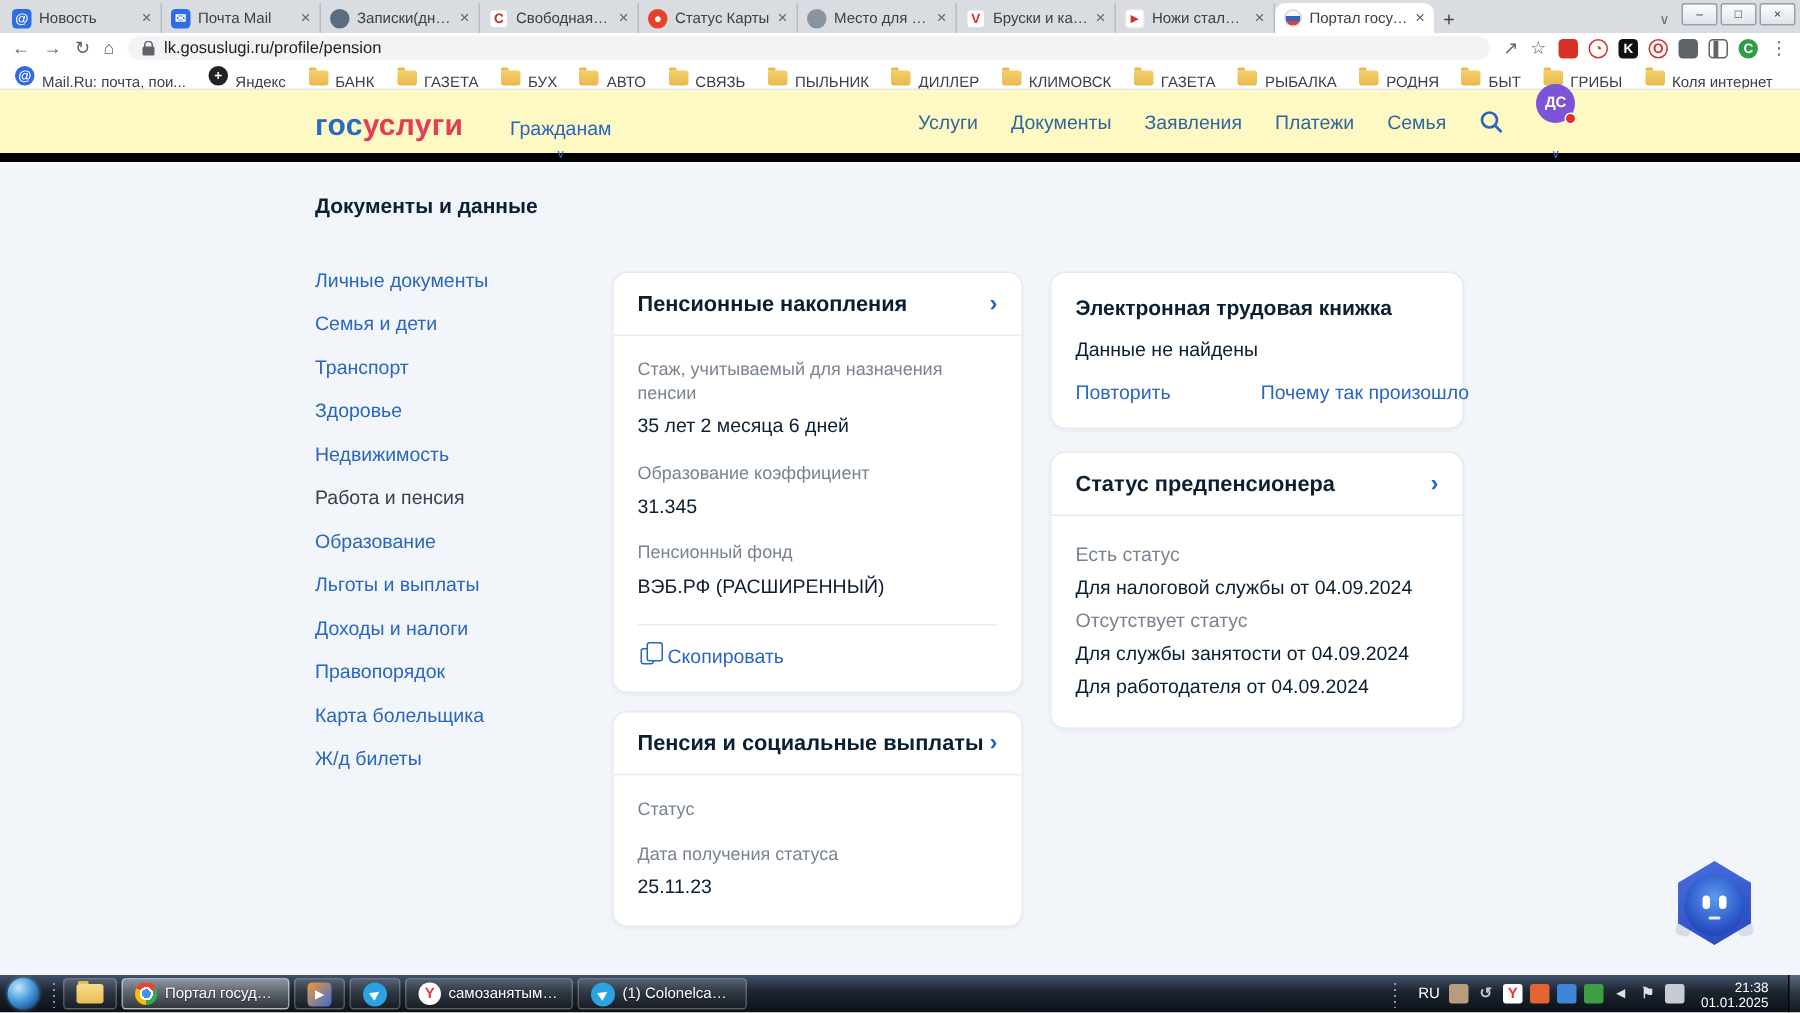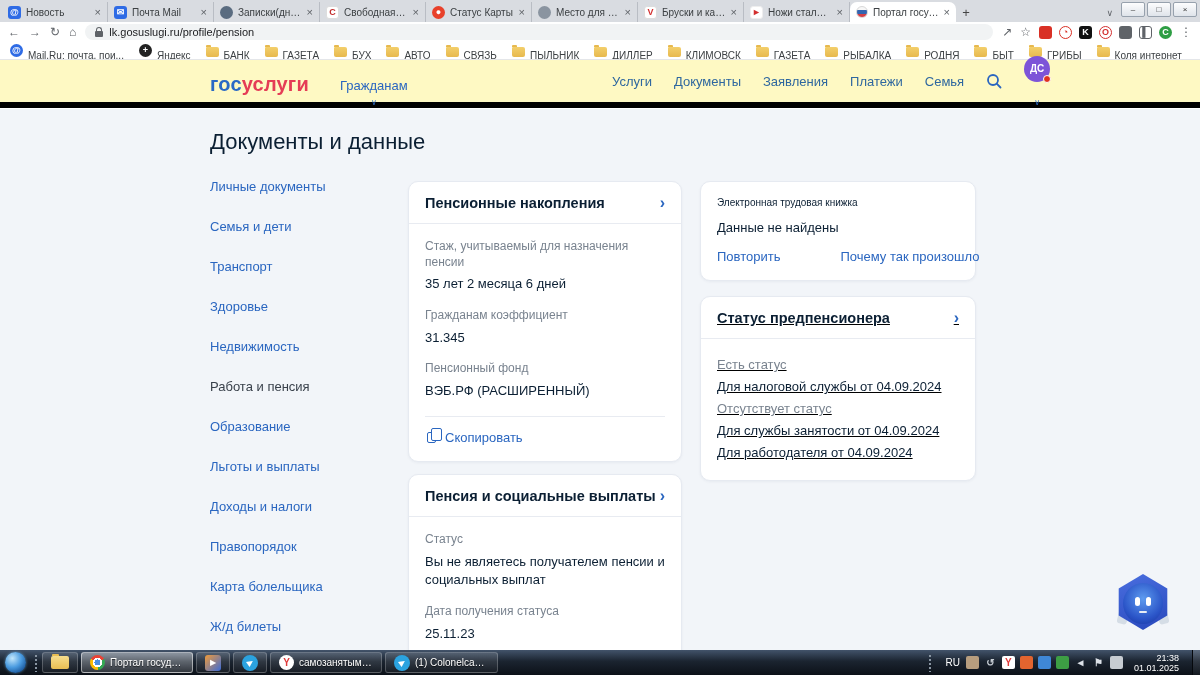--- a/index.html
+++ b/index.html
@@ -55,47 +55,47 @@
   .search-btn{display:flex;align-items:center;}
   .avatar-wrap{display:flex;align-items:center;gap:16px;flex-direction:column;}
   .avatar{width:26px;height:26px;border-radius:50%;background:#7d54d8;color:#fff;font-size:10px;
     font-weight:bold;display:flex;align-items:center;justify-content:center;position:relative;}
   .avatar .dot{position:absolute;right:-1px;bottom:-1px;width:8px;height:8px;border-radius:50%;
     background:#e0321f;border:1.5px solid #fff;}
   .av-chev{color:var(--accent);font-size:8px;}
 
   
   .page{position:absolute;top:109px;left:0;right:0;bottom:25px;background:#f2f5f9;}
-  .page-title{position:absolute;left:210px;top:20px;font-size:22px;font-weight:normal;color:var(--dark);}
-  .sidebar{position:absolute;left:210px;top:70px;width:185px;display:flex;flex-direction:column;gap:25px;}
+  .page-title{position:absolute;left:210px;top:20px;font-size:14px;font-weight:bold;color:var(--dark);}
+  .sidebar{position:absolute;left:210px;top:70px;width:185px;display:flex;flex-direction:column;gap:14px;}
   .side-link{font-size:13px;color:var(--accent);text-decoration:none;}
   .side-link.active{color:#39414b;}
   .col-mid{position:absolute;left:408px;top:72px;width:274px;}
   .col-right{position:absolute;left:700px;top:72px;width:276px;}
   .card{background:#fff;border:1px solid #e6eaf1;border-radius:10px;box-shadow:0 1px 3px rgba(20,40,80,.05);}
   .card-head{display:flex;justify-content:space-between;align-items:center;padding:13px 16px 12px;}
   .card-title{font-size:14.5px;font-weight:bold;color:var(--dark);}
   .card-chev{color:var(--accent);font-size:16px;font-weight:bold;line-height:1;}
   .card-sep{height:1px;background:#e8ebf1;}
   .card-body{padding:15px 16px 16px;}
   .field{margin-bottom:14px;} .field:last-child{margin-bottom:0;}
   .f-label{font-size:12px;color:var(--muted);margin-bottom:5px;line-height:1.3;}
   .f-value{font-size:13px;color:var(--dark);line-height:1.45;}
   .action-sep{height:1px;background:#e8ebf1;margin:15px 0 13px;}
   .copy-row{display:flex;align-items:center;gap:9px;color:var(--accent);font-size:13px;cursor:pointer;}
   .copy-ic{width:9px;height:11px;border:1.5px solid var(--accent);border-radius:2px;position:relative;margin-left:2px;}
   .copy-ic::before{content:'';position:absolute;top:-5px;left:3px;width:9px;height:11px;
     border:1.5px solid var(--accent);border-radius:2px;background:#fff;}
   .card2{margin-top:12px;}
   .wb-card{padding:15px 16px 16px;}
-  .wb-title{font-size:10px;font-weight:normal;color:var(--dark);margin-bottom:12px;}
+  .wb-title{font-size:14px;font-weight:bold;color:var(--dark);margin-bottom:12px;}
   .wb-msg{font-size:13px;color:var(--dark);margin-bottom:14px;}
   .wb-actions{display:flex;gap:60px;}
   .wb-actions a{font-size:13px;color:var(--accent);text-decoration:none;white-space:nowrap;}
-  .pp-card{margin-top:15px;text-decoration:underline;}
+  .pp-card{margin-top:15px;}
   .pp-body{padding:16px 16px 18px;}
   .pp-row{font-size:13px;color:var(--dark);line-height:19px;}
   .pp-row.muted{color:var(--muted);}
   .pp-row+.pp-row{margin-top:3px;}
 
   
   .robot{position:absolute;right:30px;bottom:20px;width:54px;height:56px;cursor:pointer;}
   .rb-ear{position:absolute;bottom:6px;width:10px;height:15px;background:#d5dde6;border-radius:3px;}
   .rb-ear.l{left:2px;transform:rotate(14deg);} .rb-ear.r{right:2px;transform:rotate(-14deg);}
   .rb-hex{position:absolute;inset:0;clip-path:polygon(50% 0,95% 26%,95% 74%,50% 100%,5% 74%,5% 26%);
@@ -359,21 +359,21 @@
         <span class="card-chev">›</span>
       </div>
       <div class="card-sep"></div>
       <div class="card-body">
         <div id="ps-fields">
             <div class="field">
               <div class="f-label">Стаж, учитываемый для назначения пенсии</div>
               <div class="f-value">35 лет 2 месяца 6 дней</div>
             </div>
             <div class="field">
-              <div class="f-label">Гражданам коэффициент</div>
+              <div class="f-label">Образование коэффициент</div>
               <div class="f-value">31.345</div>
             </div>
             <div class="field">
               <div class="f-label">Пенсионный фонд</div>
               <div class="f-value">ВЭБ.РФ (РАСШИРЕННЫЙ)</div>
             </div>
           </div>
         <div class="action-sep"></div>
         <div class="copy-row">
           <span class="copy-ic"></span>
@@ -385,21 +385,20 @@
     <section class="card card2">
       <div class="card-head">
         <span class="card-title">Пенсия и социальные выплаты</span>
         <span class="card-chev">›</span>
       </div>
       <div class="card-sep"></div>
       <div class="card-body">
         <div id="pp-fields">
             <div class="field">
               <div class="f-label">Статус</div>
-              <div class="f-value">Вы не являетесь получателем пенсии и социальных выплат</div>
             </div>
             <div class="field">
               <div class="f-label">Дата получения статуса</div>
               <div class="f-value">25.11.23</div>
             </div>
           </div>
       </div>
     </section>
   </div>
 

